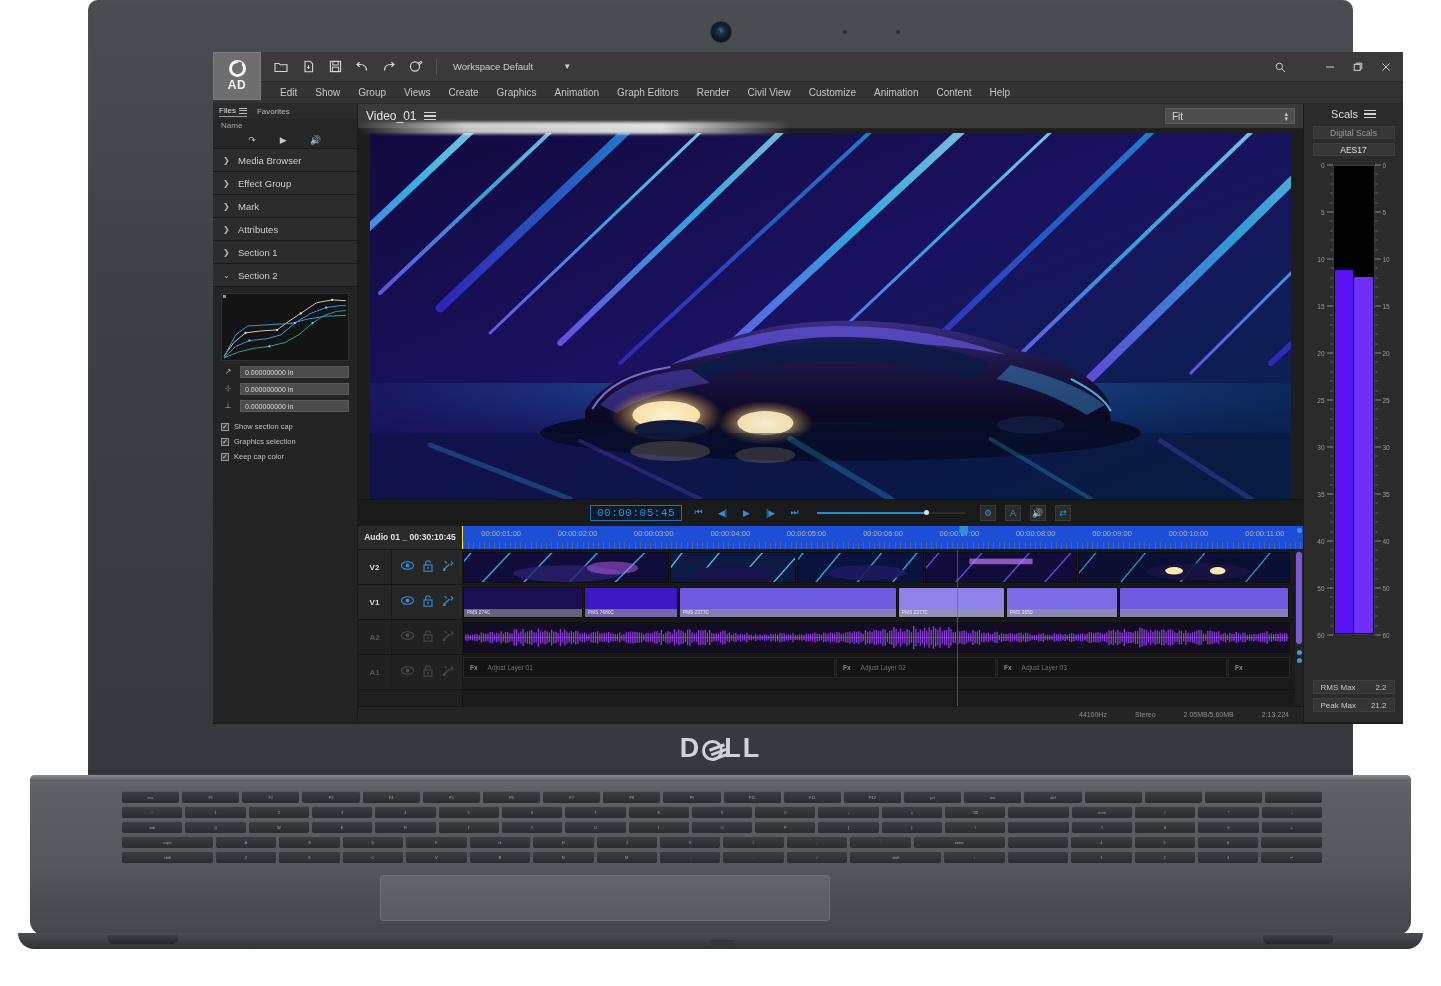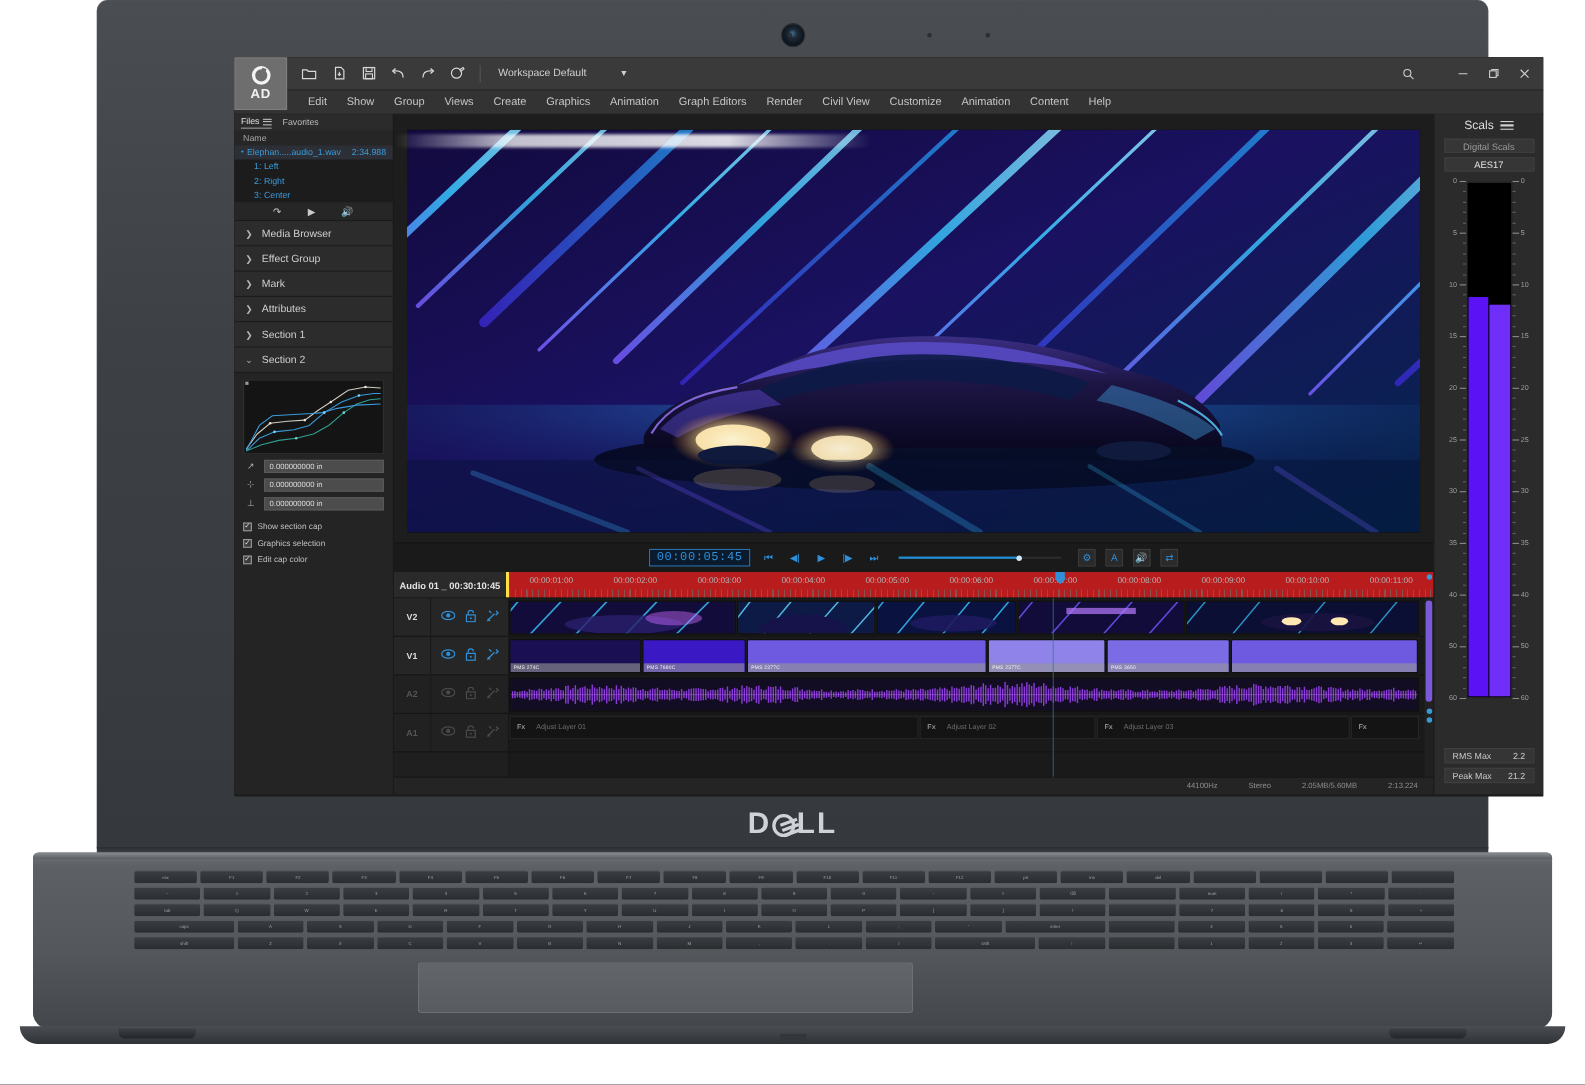--- a/index.html
+++ b/index.html
@@ -245,23 +245,23 @@
   .tbox{
     width:16px; height:16px; background:#2a2a2a; border:1px solid #3a3a3a;
     display:flex; align-items:center; justify-content:center; color:#2f8fd8; font-size:9px;
   }
 
   
   .timeline{ height:186px; background:#1f1f1f; display:flex; flex-direction:column; }
   .tl-ruler{ height:24px; display:flex; border-bottom:1px solid #151515; }
   .tl-clipname{
     width:105px; background:#2a2a2a; display:flex; align-items:center; justify-content:center;
-    font-size:8.5px; color:#e2e2e2; font-weight:bold; border-right:3px solid #fde047;
-  }
-  .ruler-area{ flex:1; position:relative; background:#b91c1c; }
+    font-size:8.5px; color:#e2e2e2; font-weight:bold; border-right:1px solid #fde047;
+  }
+  .ruler-area{ flex:1; position:relative; background:#1d4ed8; }
   .tick-label{
     position:absolute; top:3px; font-size:7.5px; color:#b4b4b4; transform:translateX(-50%);
     white-space:nowrap;
   }
   .ticks{
     position:absolute; left:0; bottom:0; width:100%; height:7px;
     background-image:
       repeating-linear-gradient(90deg,#6f6f6f 0 1px, transparent 1px 5.2px);
     opacity:.65;
   }
@@ -477,39 +477,20 @@
                     <i></i>
                     <i></i>
                     <i></i>
                   </span>
               </div>
               <div class="lp-tab">
                 <span>Favorites</span>
               </div>
             </div>
             <div class="lp-colhdr">Name</div>
-            <div class="filelist" id="filelist">
-                <div class="frow sel">
-                  <span class="bullet">•</span>
-                  <span class="fname">Elephan.....audio_1.wav</span>
-                  <span class="fdur">2:34.988</span>
-                </div>
-                <div class="frow child">
-                  <span class="fname">1: Left</span>
-                  <span class="fdur"></span>
-                </div>
-                <div class="frow child">
-                  <span class="fname">2: Right</span>
-                  <span class="fdur"></span>
-                </div>
-                <div class="frow child">
-                  <span class="fname">3: Center</span>
-                  <span class="fdur"></span>
-                </div>
-              </div>
             <div class="fl-transport">
               <span>↷</span>
               <span>▶</span>
               <span>🔊</span>
             </div>
             <div id="accordions">
                 <div class="acc">
                   <span class="chev">❯</span>
                   <span>Media Browser</span>
                 </div>
@@ -578,27 +559,42 @@
                   <div class="cbrow">
                     <span class="cbox">✓</span>
                     <span class="cblabel">Show section cap</span>
                   </div>
                   <div class="cbrow">
                     <span class="cbox">✓</span>
                     <span class="cblabel">Graphics selection</span>
                   </div>
                   <div class="cbrow">
                     <span class="cbox">✓</span>
-                    <span class="cblabel">Edit cap color</span>
+                    <span class="cblabel">Keep cap color</span>
                   </div>
                 </div>
             </div>
           </div>
 
           <div class="center">
+            <div class="vp-header">
+              <div class="vp-title">Video_01</div>
+              <div class="vp-hamb">
+                  <i></i>
+                  <i></i>
+                  <i></i>
+                </div>
+              <div class="fit-sel">
+                <span>Fit</span>
+                <span class="spin">
+                    <span>▴</span>
+                    <span>▾</span>
+                  </span>
+              </div>
+            </div>
 
             <div class="viewport">
               <div class="vp-canvas">
                 <svg width="100%" height="100%" viewBox="0 0 920 366" preserveAspectRatio="none">
                   <defs>
                     <linearGradient id="bgg" x1="0" y1="0" x2="1" y2="1">
                       <stop offset="0%" stop-color="#120a3e"></stop>
                         <stop offset="45%" stop-color="#1a1160"></stop>
                       <stop offset="100%" stop-color="#05264d"></stop>
                     </linearGradient>

